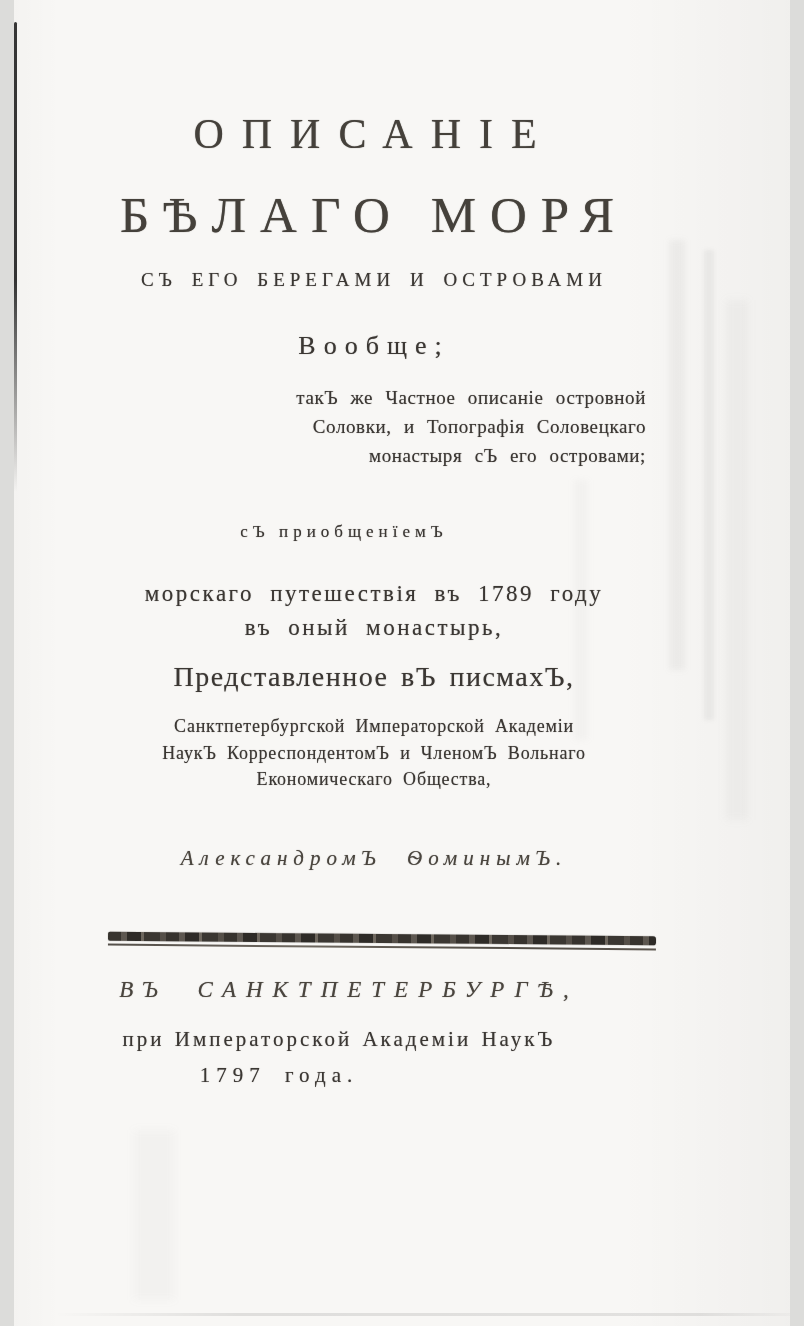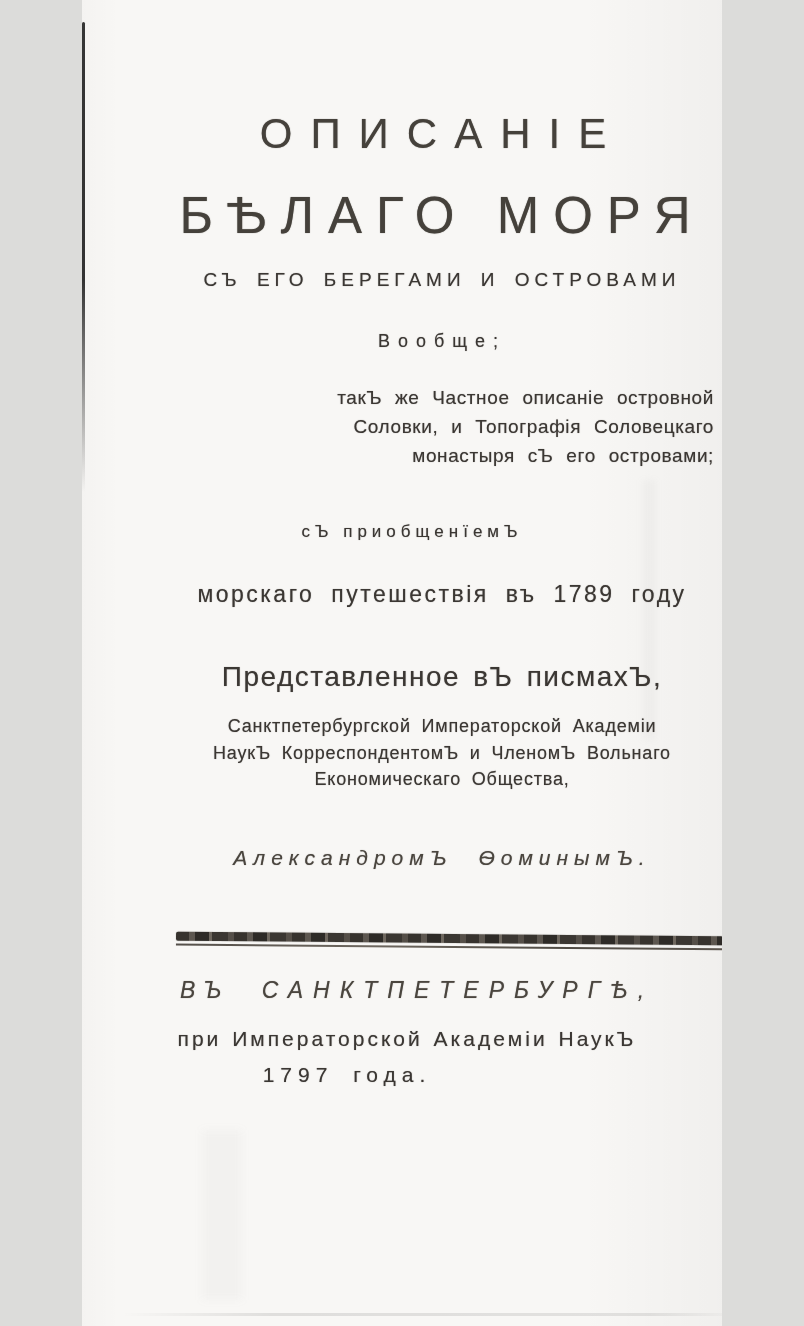--- a/index.html
+++ b/index.html
@@ -1,27 +1,27 @@
 <!DOCTYPE html>
 <html><head>
 <meta charset="utf-8">
 <style>
   html, body { margin: 0; padding: 0; background: #dcdcda; }
 
   .page {
     position: relative;
-    width: 640px;
+    width: 776px;
     height: 1326px;
     margin: 0 auto;
     background:
       linear-gradient(90deg, rgba(0,0,0,0.015) 0%, rgba(0,0,0,0) 6%),
       linear-gradient(270deg, rgba(0,0,0,0.03) 0%, rgba(0,0,0,0) 22%),
       #f8f7f5;
     overflow: hidden;
-    font-family: Liberation Sans, sans-serif;
+    font-family: Liberation Serif, serif;
     color: #3b3733;
   }
 
   
   .scan-left-edge {
     position: absolute; left: 0; top: 22px; width: 3px; height: 470px;
     background: linear-gradient(180deg, rgba(20,20,20,0.85) 0%, rgba(30,30,30,0.9) 55%, rgba(40,40,40,0) 100%);
     border-radius: 2px;
   }
   .scan-bottom-edge {
@@ -45,21 +45,21 @@
 
   .title-1 {
     top: 110px; font-size: 42px; letter-spacing: 18px;
     color: #45413b; text-shadow: 0 0 1px rgba(70,65,58,0.7);
   }
   .title-2 {
     top: 186px; font-size: 51px; letter-spacing: 14px;
     color: #45413b; text-shadow: 0 0 1px rgba(70,65,58,0.7);
   }
   .subtitle   { top: 269px; font-size: 19px; letter-spacing: 5px; word-spacing: 5px; }
-  .scope-word { top: 331px; font-size: 18px; letter-spacing: 8px; }
+  .scope-word { top: 331px; font-size: 26px; letter-spacing: 8px; }
 
   .desc {
     top: 383px; font-size: 19px; line-height: 29px;
     letter-spacing: 0.6px; word-spacing: 7px;
     transform: translateX(-28px);
     text-align: right;
   }
 
   .supp-intro { top: 522px; font-size: 17px; letter-spacing: 5px; transform: translateX(-30px); }
   .supp {
@@ -132,20 +132,21 @@
 
   <div class="t desc ink">
     <div>такЪ же Частное описаніе островной</div>
     <div>Соловки, и Топографія Соловецкаго</div>
     <div>монастыря сЪ его островами;</div>
   </div>
 
   <div class="t supp-intro ink">сЪ приобщенїемЪ</div>
   <div class="t supp ink">
     <div>морскаго путешествія въ 1789 году</div>
+    <div>въ оный монастырь,</div>
   </div>
 
   <div class="t presented ink">Представленное вЪ писмахЪ,</div>
 
   <div class="t creds ink">
     <div>Санктпетербургской Императорской Академіи</div>
     <div>НаукЪ КорреспондентомЪ и ЧленомЪ Вольнаго</div>
     <div>Економическаго Общества,</div>
   </div>
 

